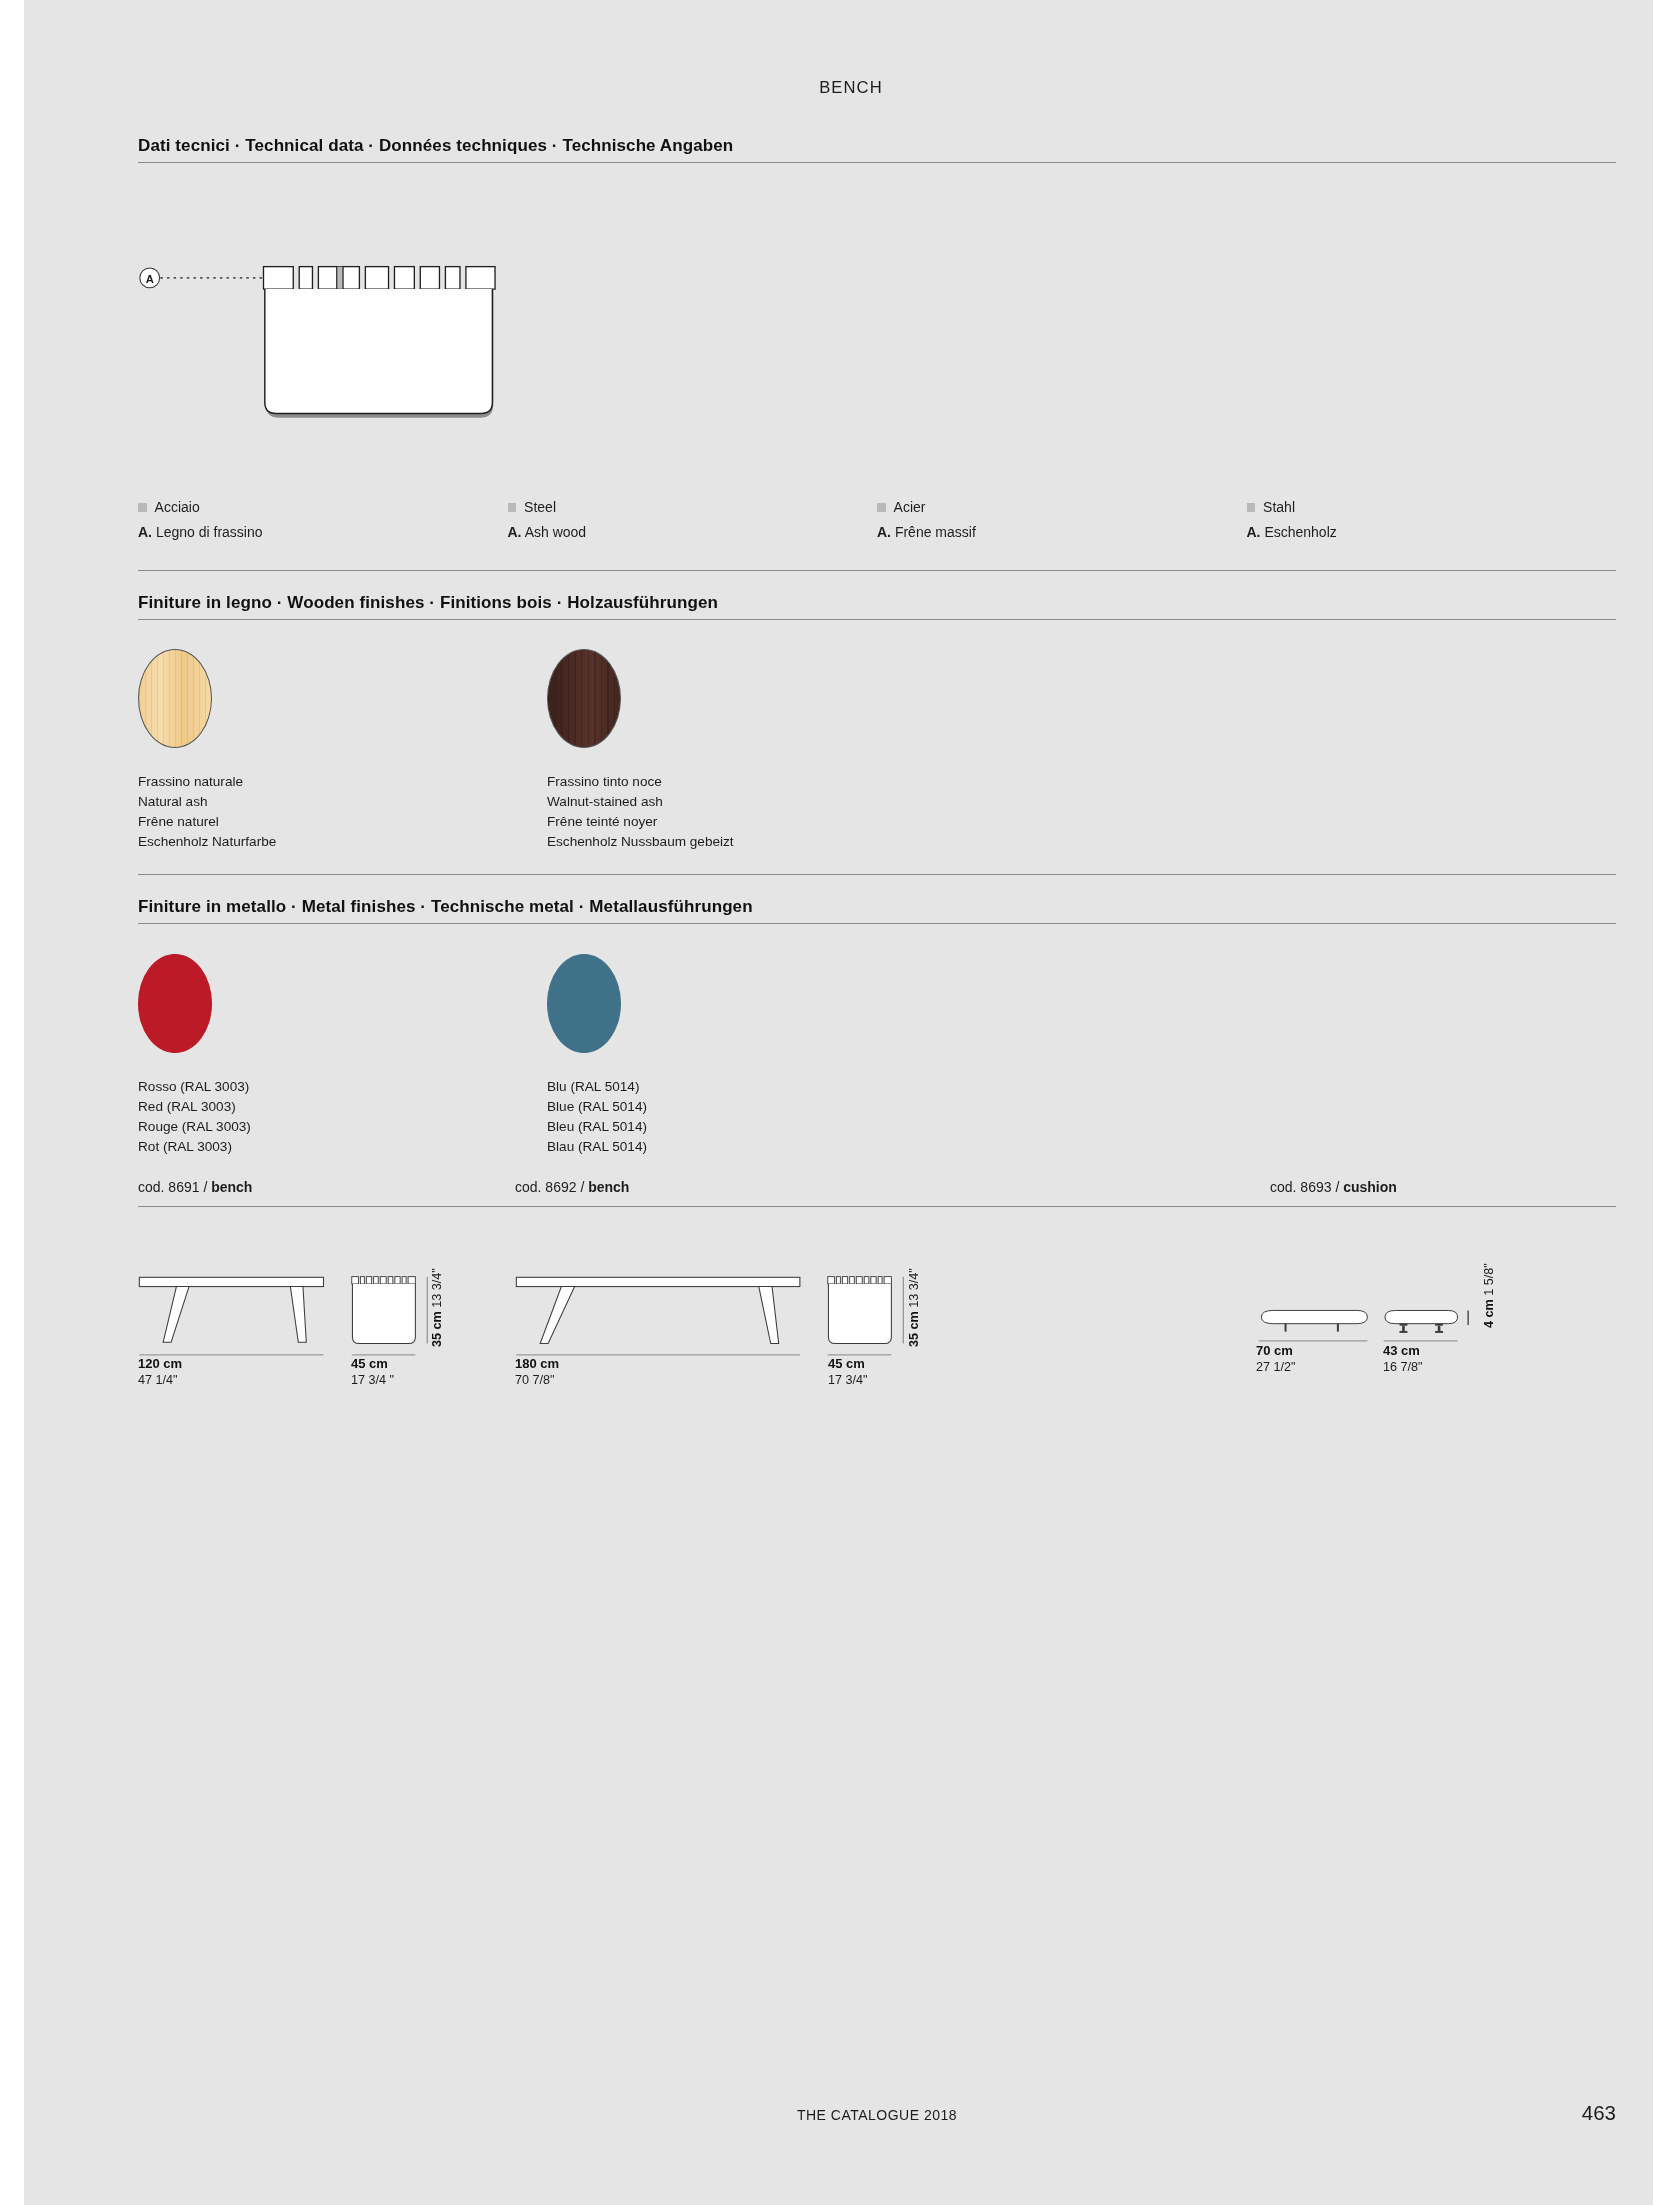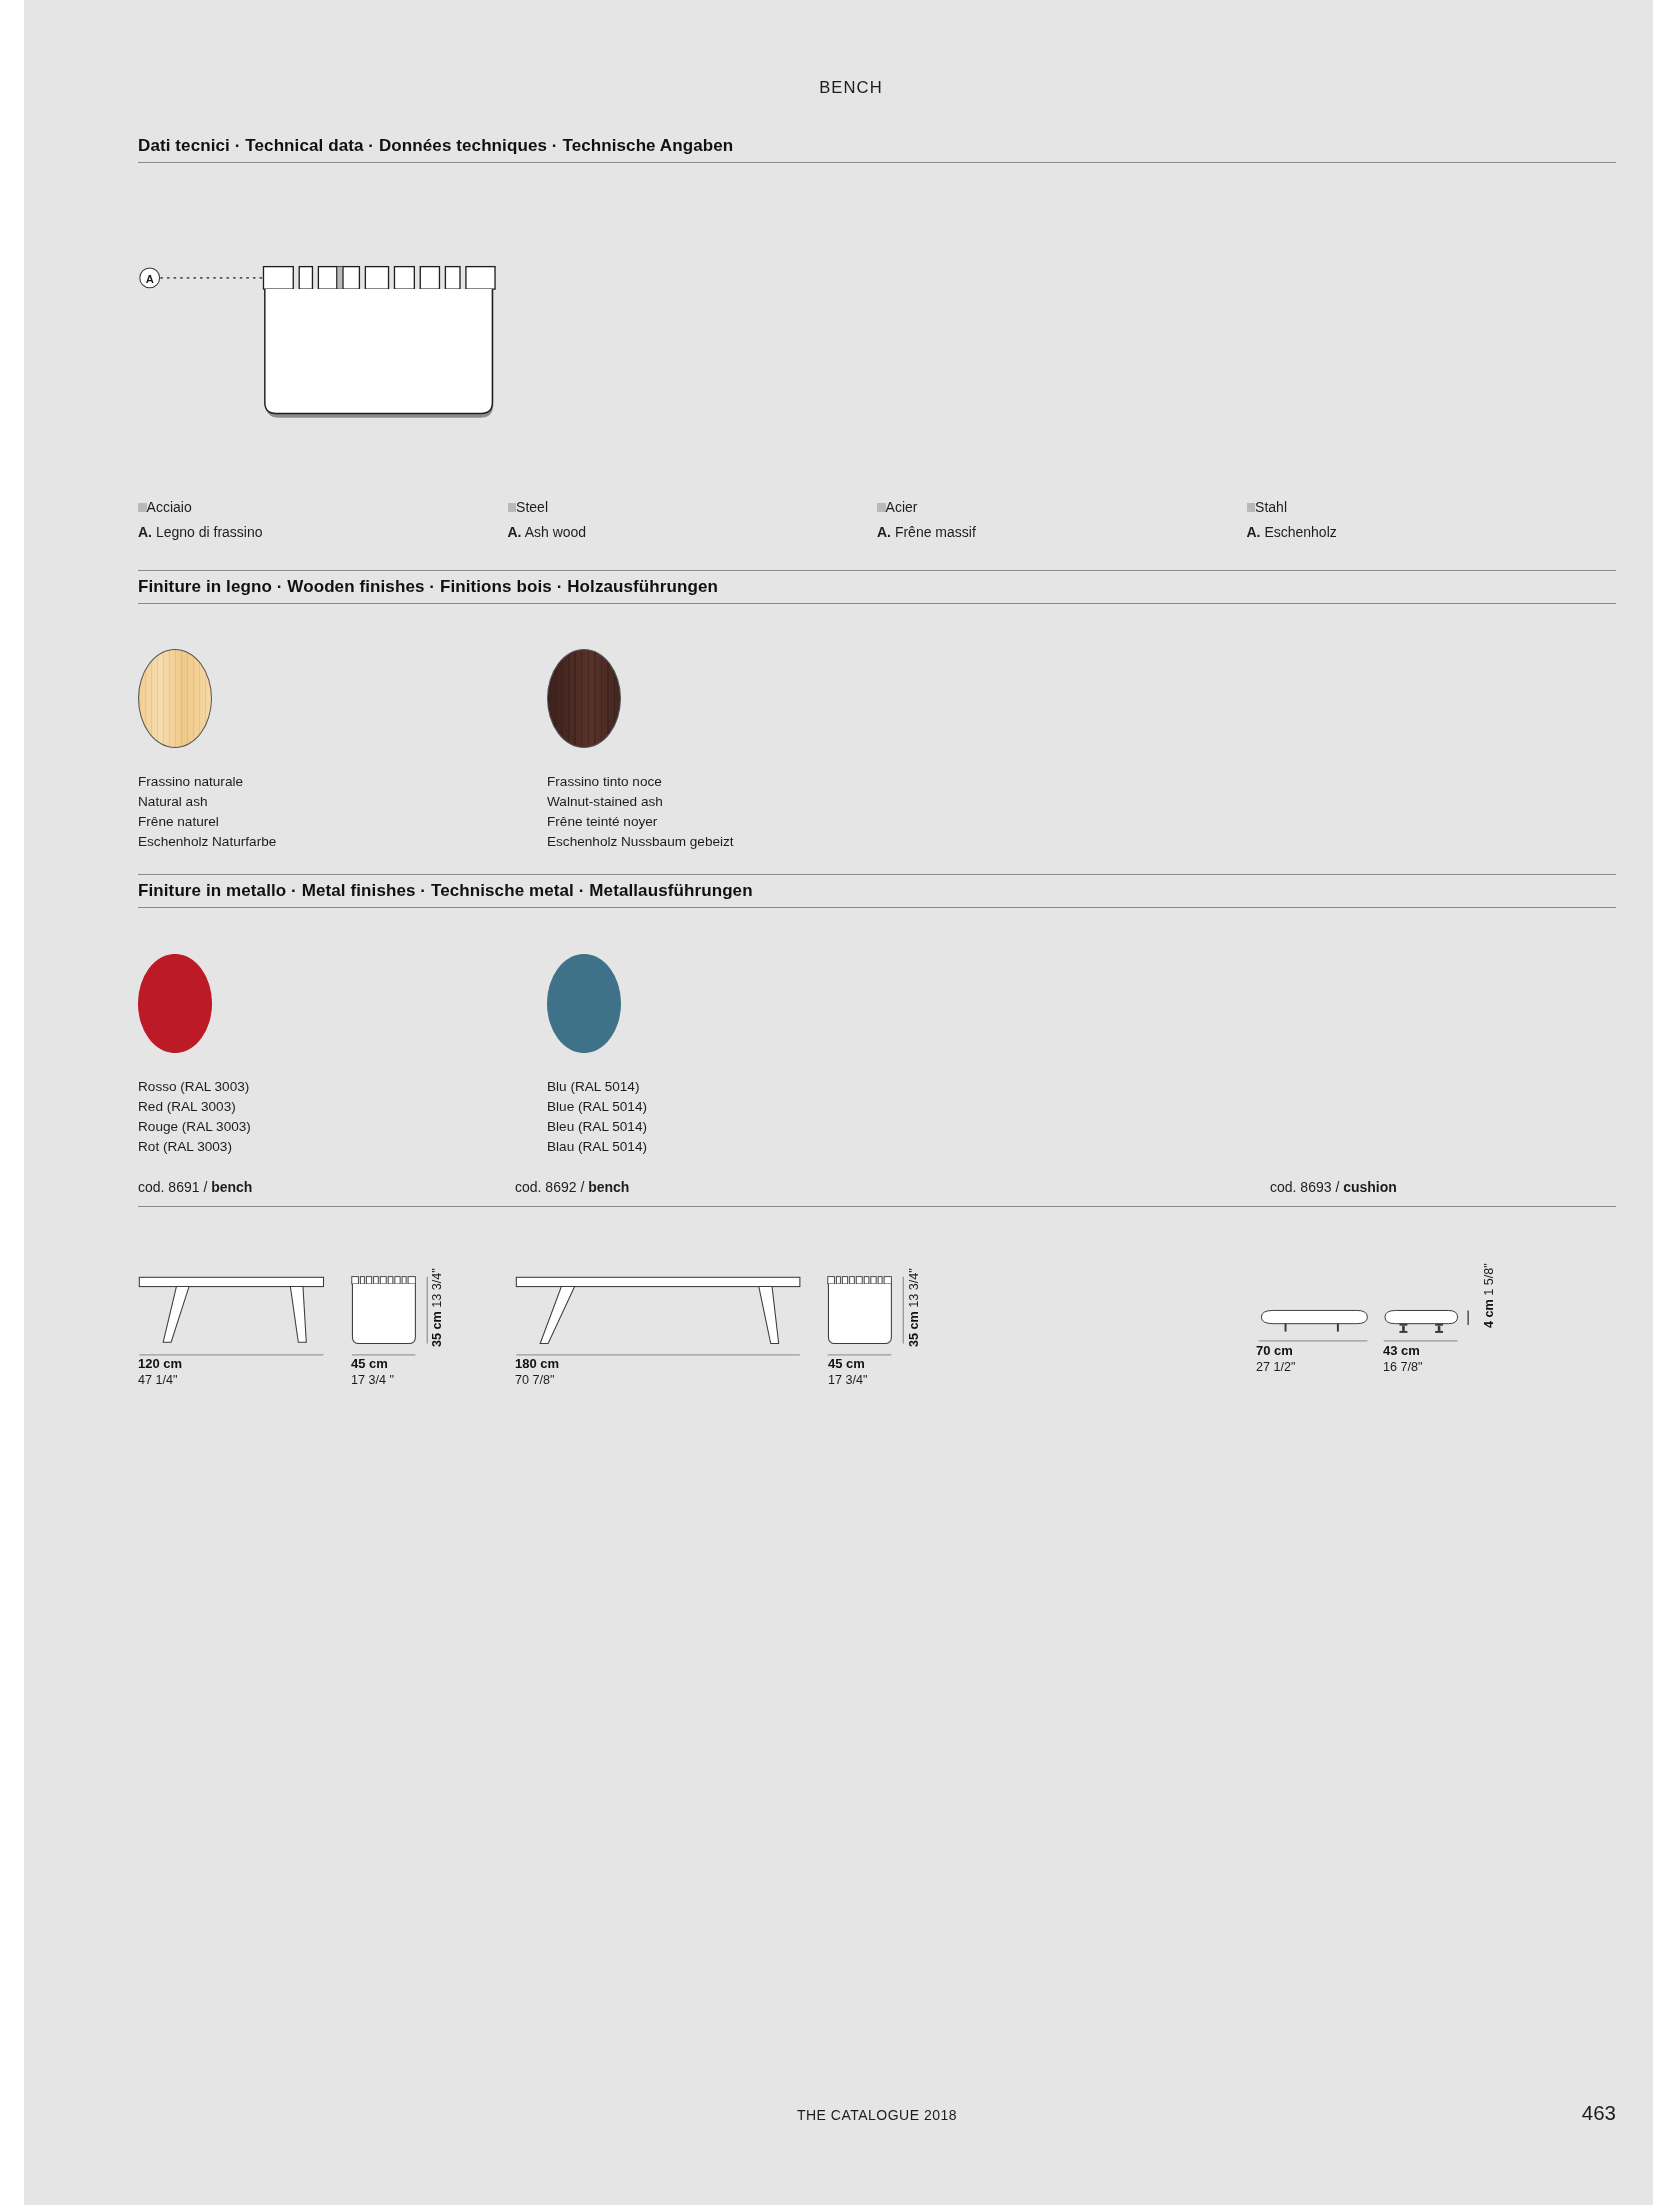--- a/index.html
+++ b/index.html
@@ -40,21 +40,21 @@
     width: 1478px;
   }
   .section-title {
     font-size: 17px;
     font-weight: bold;
     color: #111111;
     letter-spacing: 0.1px;
     padding-bottom: 6px;
     border-bottom: 1.3px solid #8a8a8a;
     border-top: 1.3px solid #8a8a8a;
-    padding-top: 6px;
+    padding-top: 22px;
     line-height: 1.2;
   }
   .section-title.no-top {
     border-top: none;
     padding-top: 0;
   }
 
   
   .tech-drawing {
     position: absolute;
@@ -74,21 +74,21 @@
   }
   .legend-col {
     width: 25%;
     font-size: 14px;
     line-height: 1.52;
     color: #1d1d1d;
   }
   .legend-line1 {
     display: flex;
     align-items: center;
-    gap: 0;
+    gap: 8px;
   }
   .swatch-square {
     width: 8.6px;
     height: 8.6px;
     background: #b9b9b9;
     display: inline-block;
     flex: 0 0 auto;
   }
   .legend-line2 { margin-top: 4px; }
   .legend-line2 b { font-weight: bold; }

